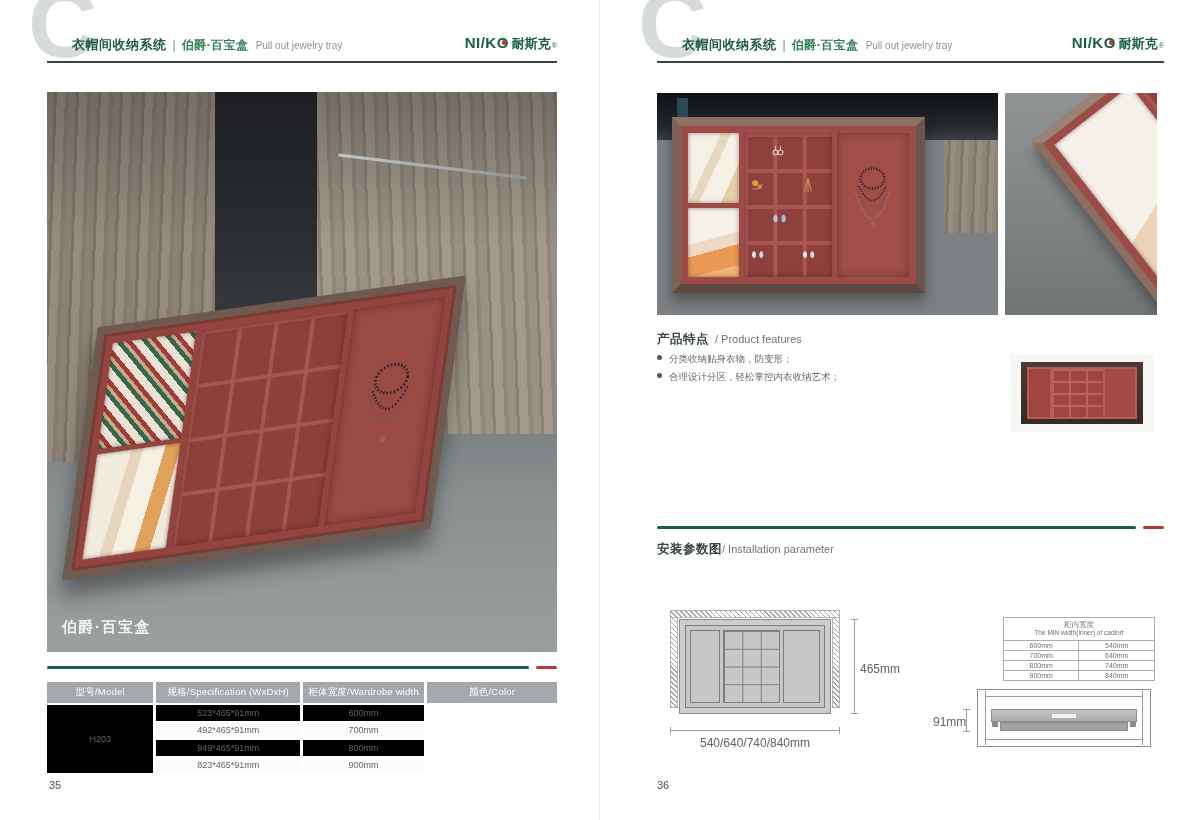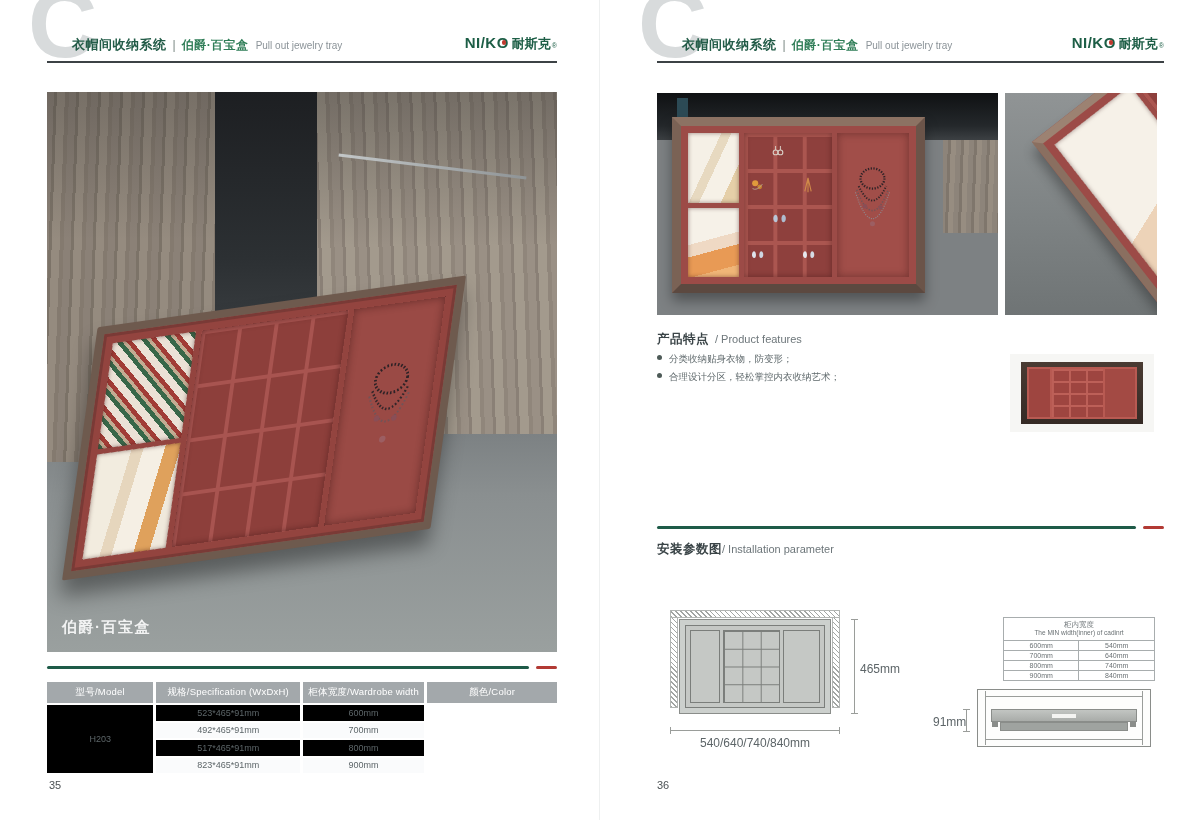--- a/index.html
+++ b/index.html
@@ -206,21 +206,21 @@
     <div class="spec-table">
       <div class="th">型号/Model</div>
       <div class="th">规格/Specification (WxDxH)</div>
       <div class="th">柜体宽度/Wardrobe width</div>
       <div class="th">颜色/Color</div>
       <div class="td model">H203</div>
       <div class="td sp-c2 sp-r0">523*465*91mm</div>
       <div class="td sp-c3 sp-r0">600mm</div>
       <div class="td alt sp-c2 sp-r1">492*465*91mm</div>
       <div class="td alt sp-c3 sp-r1">700mm</div>
-      <div class="td sp-c2 sp-r2">517*465*91mm</div>
+      <div class="td sp-c2 sp-r2">949*465*91mm</div>
       <div class="td sp-c3 sp-r2">800mm</div>
       <div class="td alt sp-c2 sp-r3">823*465*91mm</div>
       <div class="td alt sp-c3 sp-r3">900mm</div>
     </div>
 
     <div class="page-num">35</div>
   </section>
 
   <section class="page right">
     <header class="pg-header">

